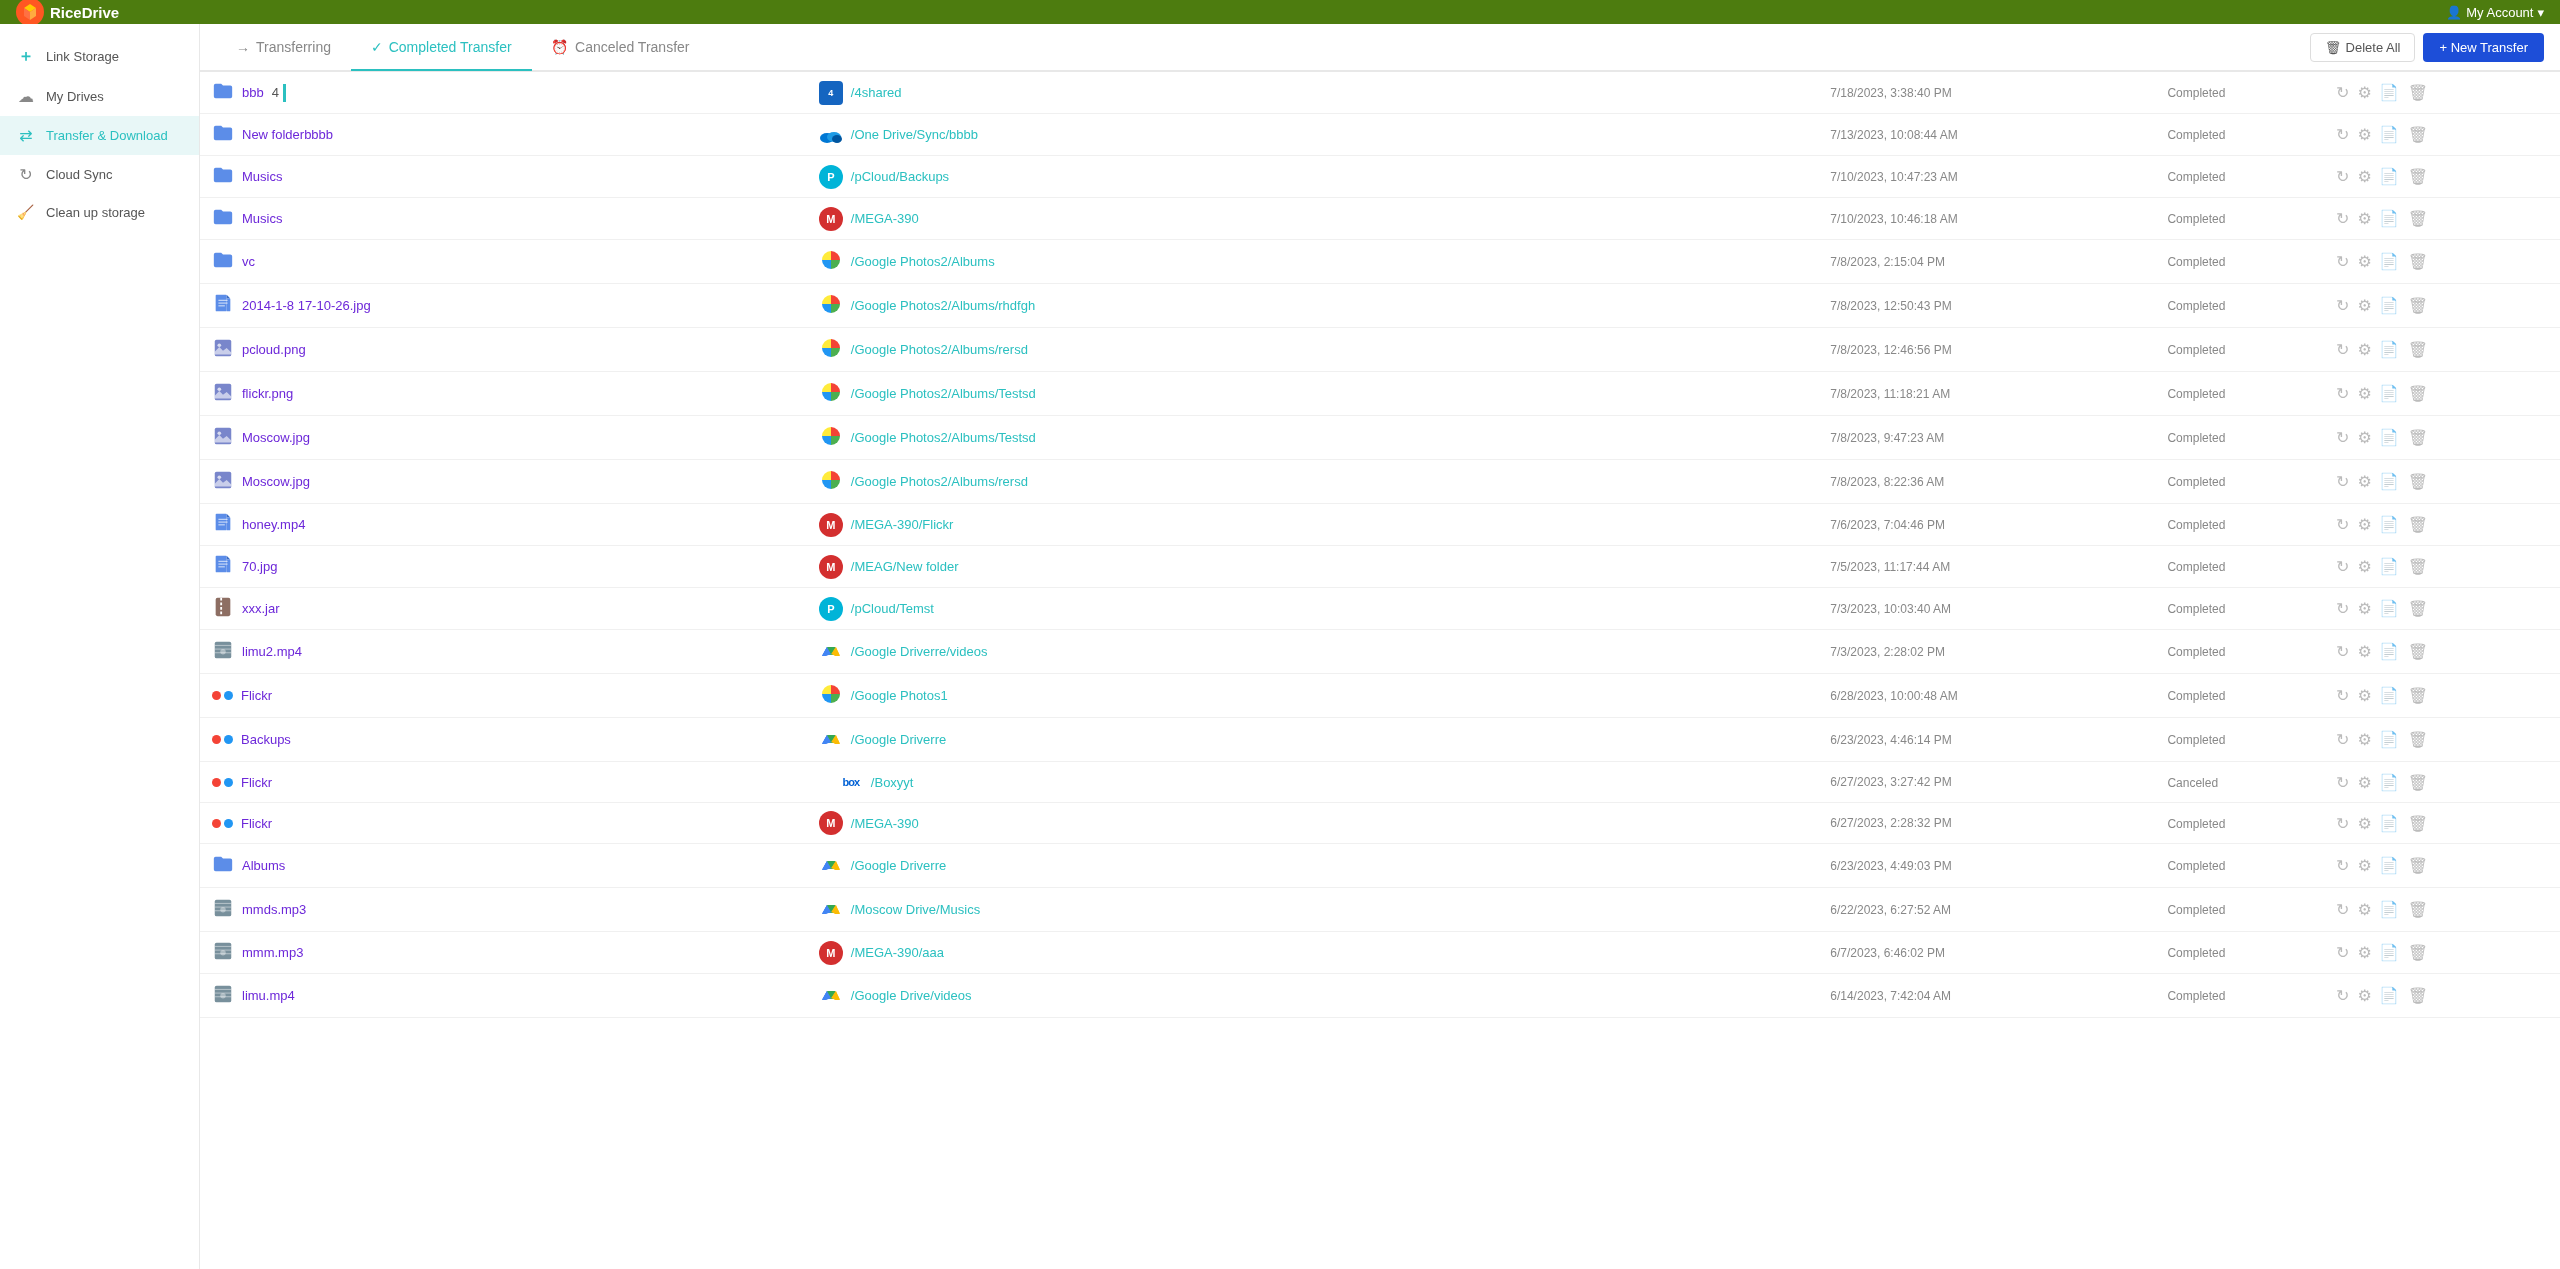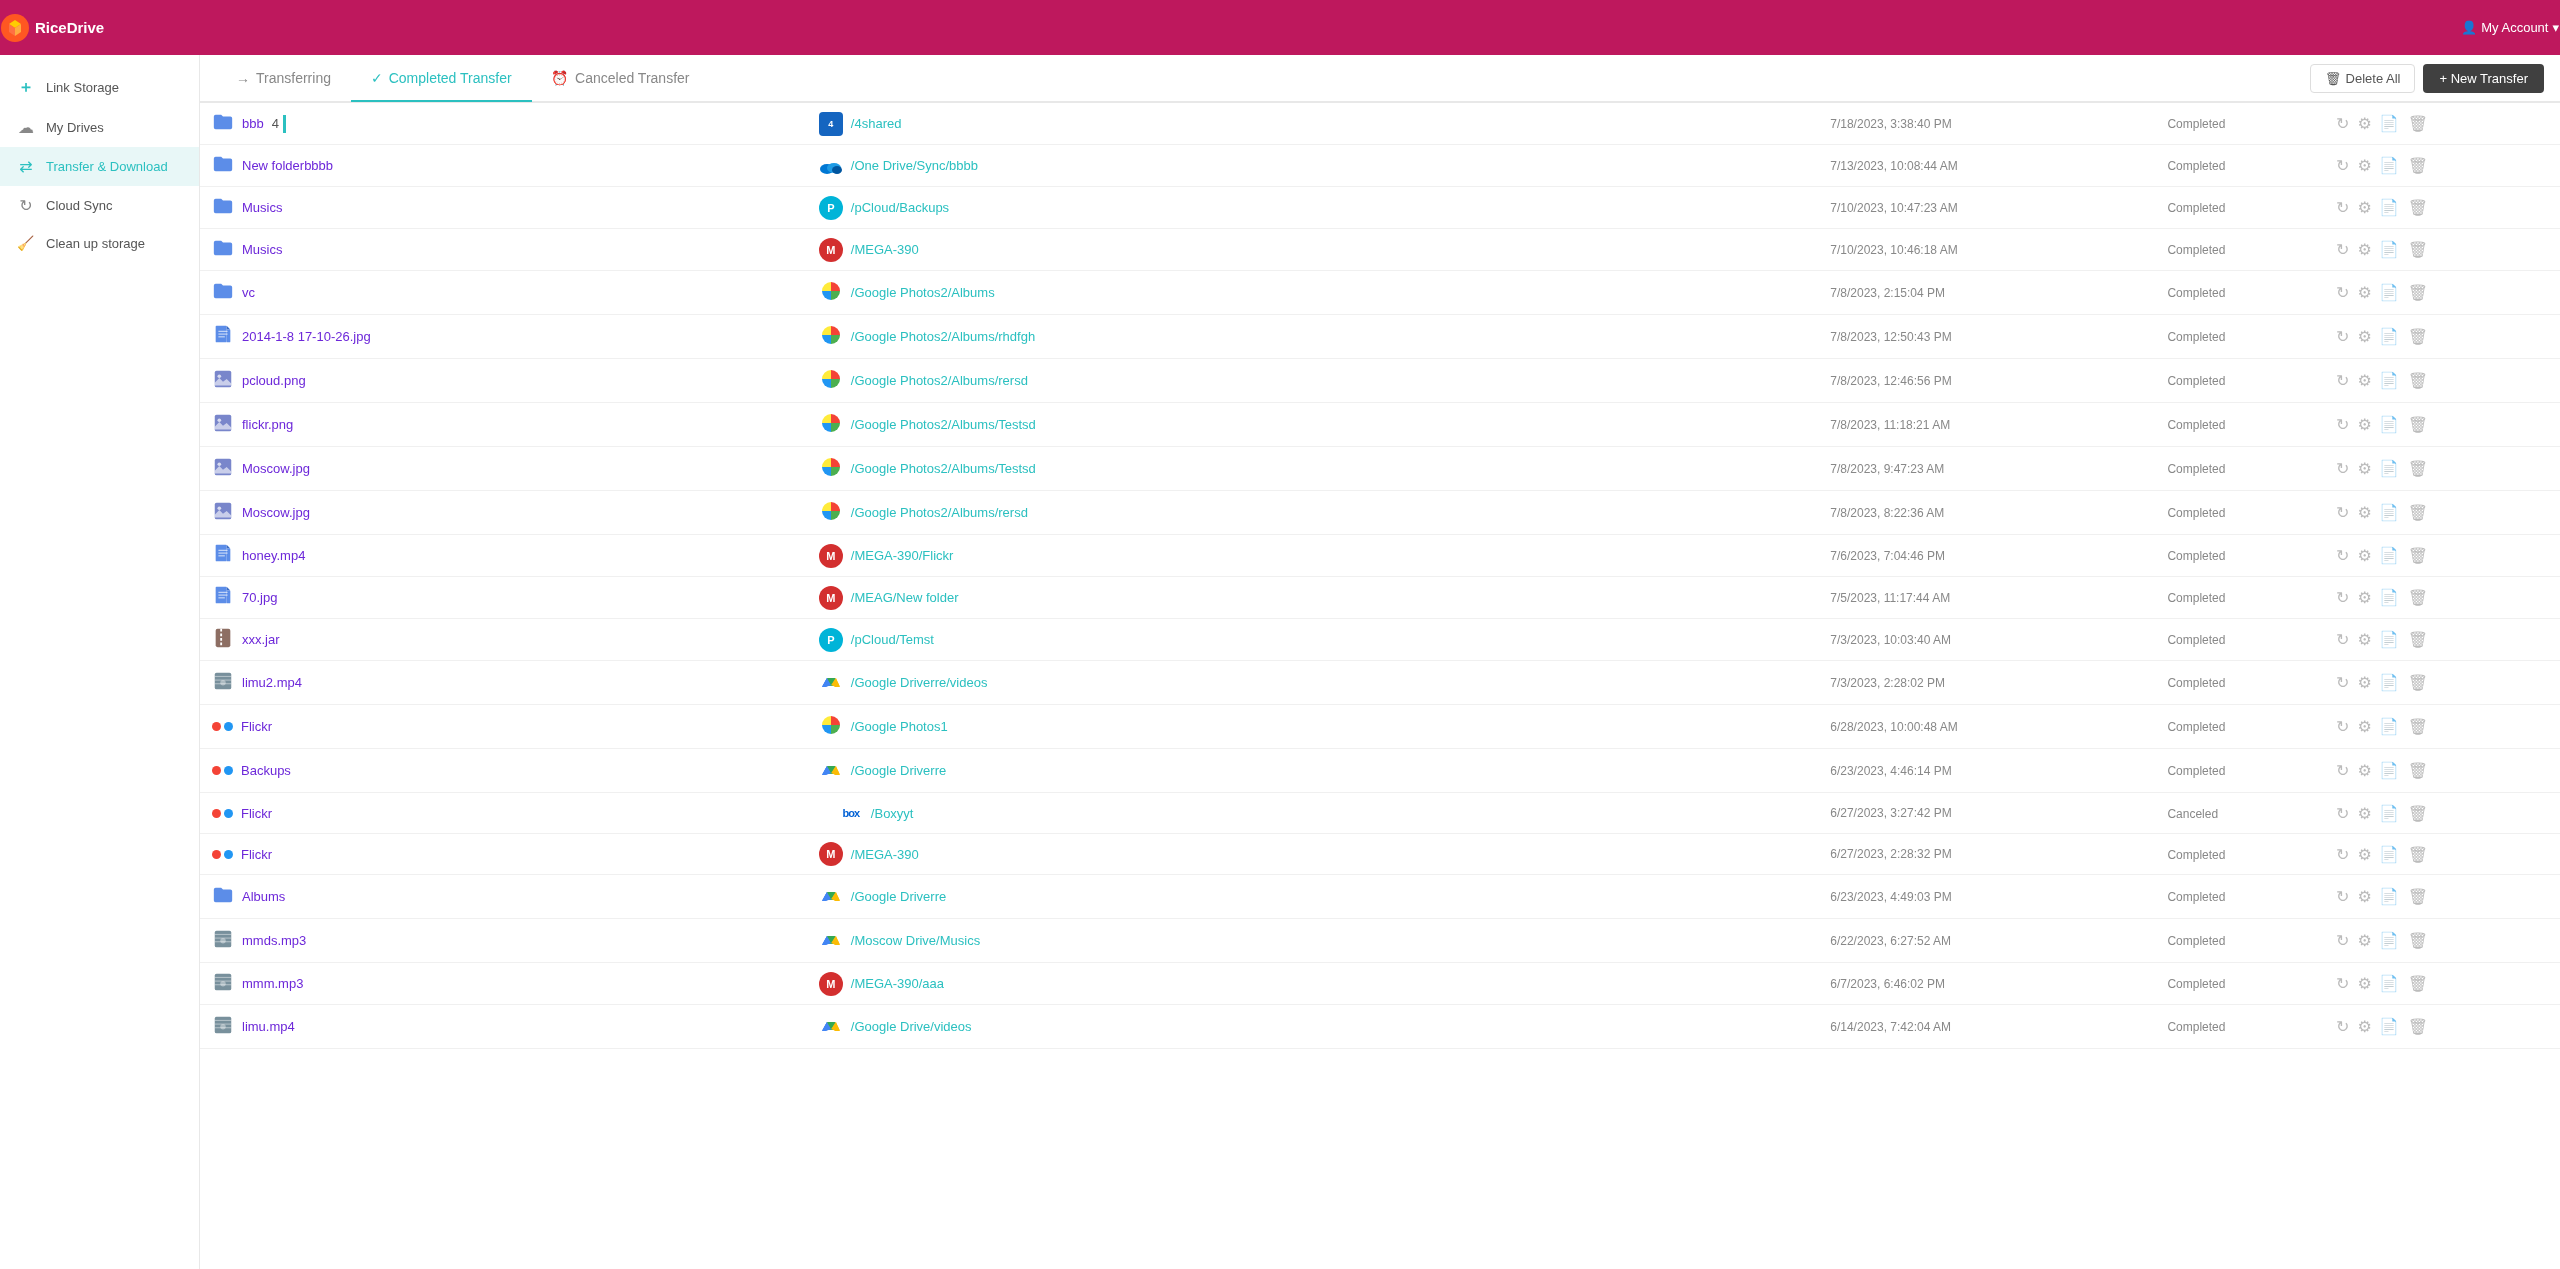--- a/index.html
+++ b/index.html
@@ -1,19 +1,19 @@
 <!DOCTYPE html>
 <html><head>
   <meta charset="utf-8">
   <style>
     * { box-sizing: border-box; margin: 0; padding: 0; }
     body { font-family: -apple-system, BlinkMacSystemFont, 'Segoe UI', sans-serif; font-size: 13px; background: #f5f6fa; display: flex; flex-direction: column; height: 100vh; overflow: hidden; }
 
     
-    .topbar { background: #be185d; height: 55px; display: flex; align-items: center; padding: 0 1px; justify-content: space-between; flex-shrink: 0; }
+    .topbar { background: #4d7c0f; height: 24px; display: flex; align-items: center; padding: 0 16px; justify-content: space-between; flex-shrink: 0; }
     .topbar-logo { display: flex; align-items: center; gap: 6px; color: white; font-weight: bold; font-size: 15px; }
     .logo-icon { width: 28px; height: 28px; }
     .topbar-account { color: white; font-size: 13px; display: flex; align-items: center; gap: 4px; cursor: pointer; }
 
     
     .layout { display: flex; flex: 1; overflow: hidden; }
 
     
     .sidebar { width: 200px; background: white; border-right: 1px solid #e8e8e8; display: flex; flex-direction: column; padding: 12px 0; flex-shrink: 0; }
     .sidebar-item { display: flex; align-items: center; gap: 10px; padding: 10px 16px; cursor: pointer; color: #555; font-size: 13px; }
@@ -27,21 +27,21 @@
     
     .tabbar { display: flex; align-items: center; border-bottom: 2px solid #e8e8e8; padding: 0 16px; height: 48px; flex-shrink: 0; justify-content: space-between; }
     .tabs { display: flex; align-items: center; gap: 0; height: 100%; }
     .tab { display: flex; align-items: center; gap: 6px; padding: 0 20px; height: 100%; cursor: pointer; color: #888; font-size: 14px; border-bottom: 2px solid transparent; margin-bottom: -2px; }
     .tab.active { color: #2bc0c0; border-bottom: 2px solid #2bc0c0; }
     .tab-icon { font-size: 14px; }
 
     
     .toolbar { display: flex; align-items: center; gap: 8px; }
     .btn-delete { background: white; border: 1px solid #ddd; color: #555; padding: 6px 14px; border-radius: 4px; cursor: pointer; font-size: 13px; display: flex; align-items: center; gap: 4px; }
-    .btn-new { background: #404040; color: white; border: none; padding: 7px 16px; border-radius: 4px; cursor: pointer; font-size: 13px; font-weight: 500; display: flex; align-items: center; gap: 4px; }
+    .btn-new { background: #1d4ed8; color: white; border: none; padding: 7px 16px; border-radius: 4px; cursor: pointer; font-size: 13px; font-weight: 500; display: flex; align-items: center; gap: 4px; }
 
     
     .table-container { flex: 1; overflow-y: auto; }
     table { width: 100%; border-collapse: collapse; }
     tbody tr { border-bottom: 1px solid #f0f0f0; }
     td { padding: 8px 12px; vertical-align: middle; }
 
     
     .file-cell { display: flex; align-items: center; gap: 8px; min-width: 180px; }
     .file-name { color: #6d28d9; font-size: 13px; }

